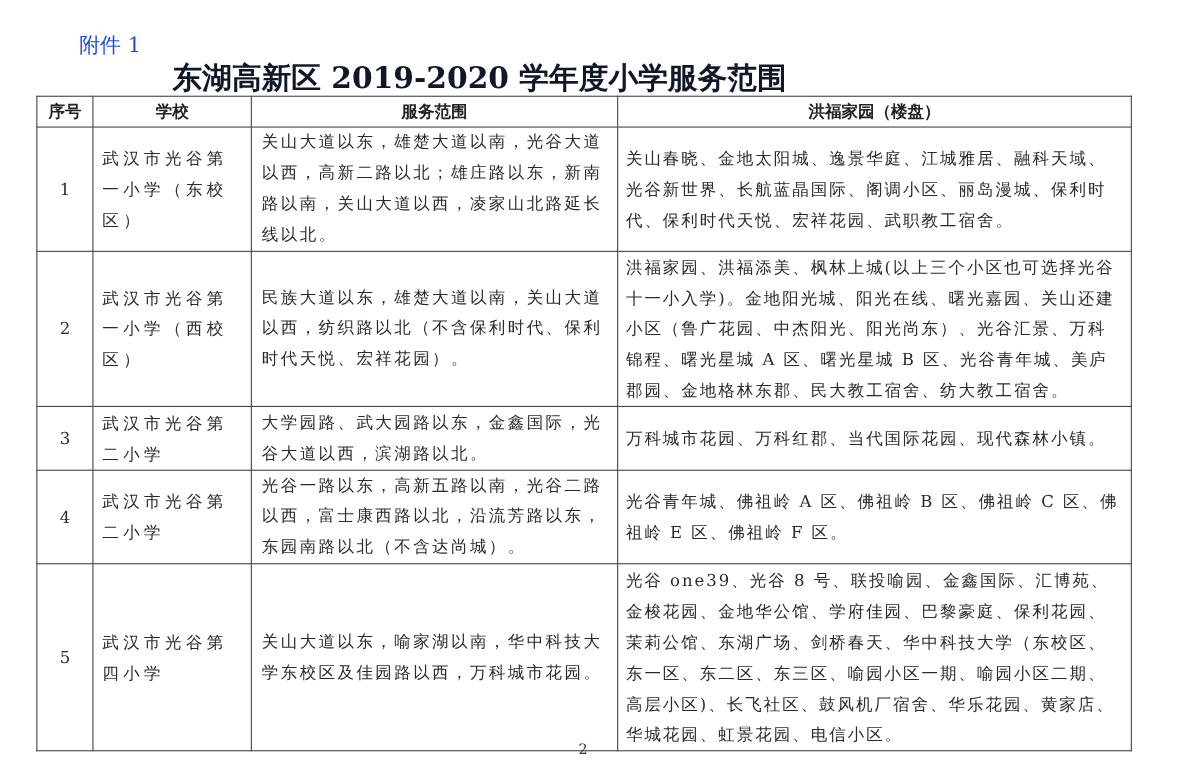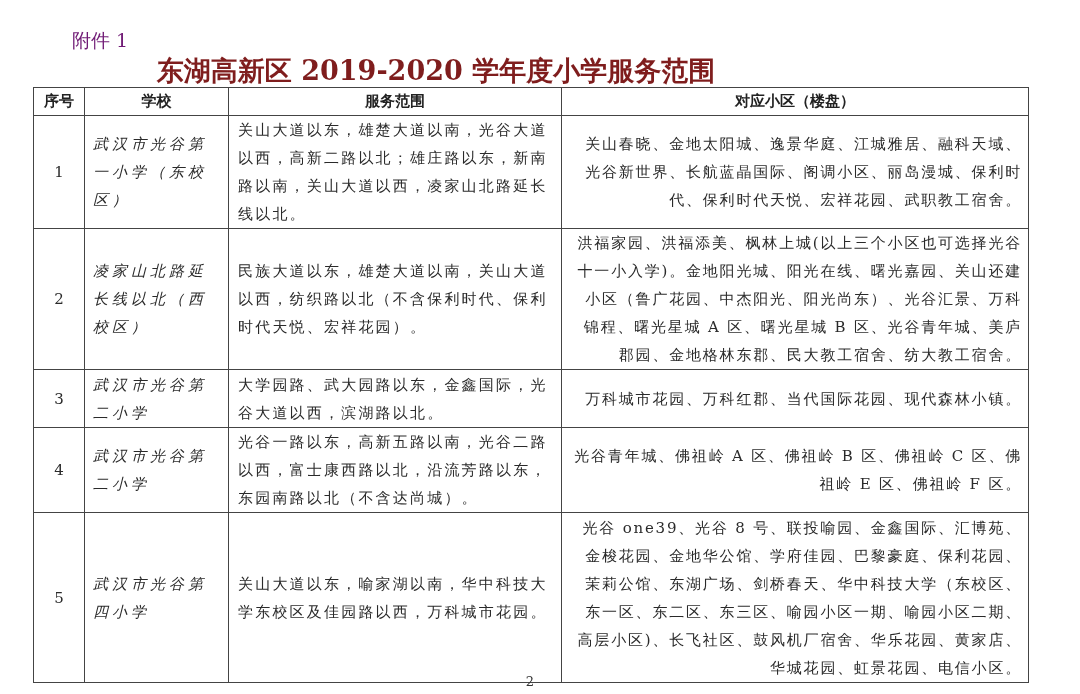--- a/index.html
+++ b/index.html
@@ -1,30 +1,30 @@
 <!DOCTYPE html>
 <html><head>
 <meta charset="utf-8">
 <style>
   html, body { margin: 0; padding: 0; background: #ffffff; }
   body { width: 1080px; height: 694px; position: relative; overflow: hidden;
          font-family: "DejaVu Serif", "Liberation Serif", serif; color: #222; }
-  .attach { position: absolute; left: 72px; top: 28px; font-size: 19px; color: #701a75; }
+  .attach { position: absolute; left: 72px; top: 28px; font-size: 19px; color: #1d4ed8; }
   .title { position: absolute; left: 0; width: 872px; top: 53px; text-align: center;
-           font-size: 27px; font-weight: bold; color: #7f1d1d; letter-spacing: 0px; }
+           font-size: 27px; font-weight: bold; color: #0f172a; letter-spacing: 0px; }
   table { position: absolute; left: 33px; top: 87px; border-collapse: collapse;
           width: 995px; table-layout: fixed; border-radius: 21px; }
   td, th { border: 1.5px solid #444; padding: 0; vertical-align: middle; }
   th { height: 27px; font-size: 15px; font-weight: bold; font-family: "DejaVu Sans", sans-serif;
        text-align: center; color: #222; }
   td { font-size: 15px; line-height: 28px; color: #2a2a2a; }
   td.idx { text-align: center; font-size: 15px; }
-  td.school { padding: 0 6px 0 8px; letter-spacing: 4px; font-style: italic; }
+  td.school { padding: 0 6px 0 8px; letter-spacing: 4px; }
   td.range { padding: 0 6px 0 9px; letter-spacing: 2.2px; font-family: Liberation Serif, serif; }
-  td.area { padding: 0 6px 0 7px; letter-spacing: 1.8px; text-align: right; }
+  td.area { padding: 0 6px 0 7px; letter-spacing: 1.8px; }
   .page-num { position: absolute; left: 0; width: 1060px; text-align: center; top: 674px;
               font-size: 13px; color: #333; }
 </style>
 </head>
 <body>
 
 <div class="attach">附件 1</div>
 <div class="title">东湖高新区 2019-2020 学年度小学服务范围</div>
 
 <table>
@@ -32,33 +32,33 @@
     <col style="width:51px">
     <col style="width:144px">
     <col style="width:333px">
     <col style="width:467px">
   </colgroup>
   <thead>
     <tr>
       <th>序号</th>
       <th>学校</th>
       <th>服务范围</th>
-      <th>对应小区（楼盘）</th>
+      <th>洪福家园（楼盘）</th>
     </tr>
   </thead>
   <tbody>
     <tr style="height:86px">
       <td class="idx">1</td>
       <td class="school">武汉市光谷第一小学（东校区）</td>
       <td class="range">关山大道以东，雄楚大道以南，光谷大道以西，高新二路以北；雄庄路以东，新南路以南，关山大道以西，凌家山北路延长线以北。</td>
       <td class="area">关山春晓、金地太阳城、逸景华庭、江城雅居、融科天域、光谷新世界、长航蓝晶国际、阁调小区、丽岛漫城、保利时代、保利时代天悦、宏祥花园、武职教工宿舍。</td>
     </tr>
     <tr style="height:139px">
       <td class="idx">2</td>
-      <td class="school">凌家山北路延长线以北（西校区）</td>
+      <td class="school">武汉市光谷第一小学（西校区）</td>
       <td class="range">民族大道以东，雄楚大道以南，关山大道以西，纺织路以北（不含保利时代、保利时代天悦、宏祥花园）。</td>
       <td class="area">洪福家园、洪福添美、枫林上城(以上三个小区也可选择光谷十一小入学)。金地阳光城、阳光在线、曙光嘉园、关山还建小区（鲁广花园、中杰阳光、阳光尚东）、光谷汇景、万科锦程、曙光星城 A 区、曙光星城 B 区、光谷青年城、美庐郡园、金地格林东郡、民大教工宿舍、纺大教工宿舍。</td>
     </tr>
     <tr style="height:58px">
       <td class="idx">3</td>
       <td class="school">武汉市光谷第二小学</td>
       <td class="range">大学园路、武大园路以东，金鑫国际，光谷大道以西，滨湖路以北。</td>
       <td class="area">万科城市花园、万科红郡、当代国际花园、现代森林小镇。</td>
     </tr>
     <tr style="height:84px">

